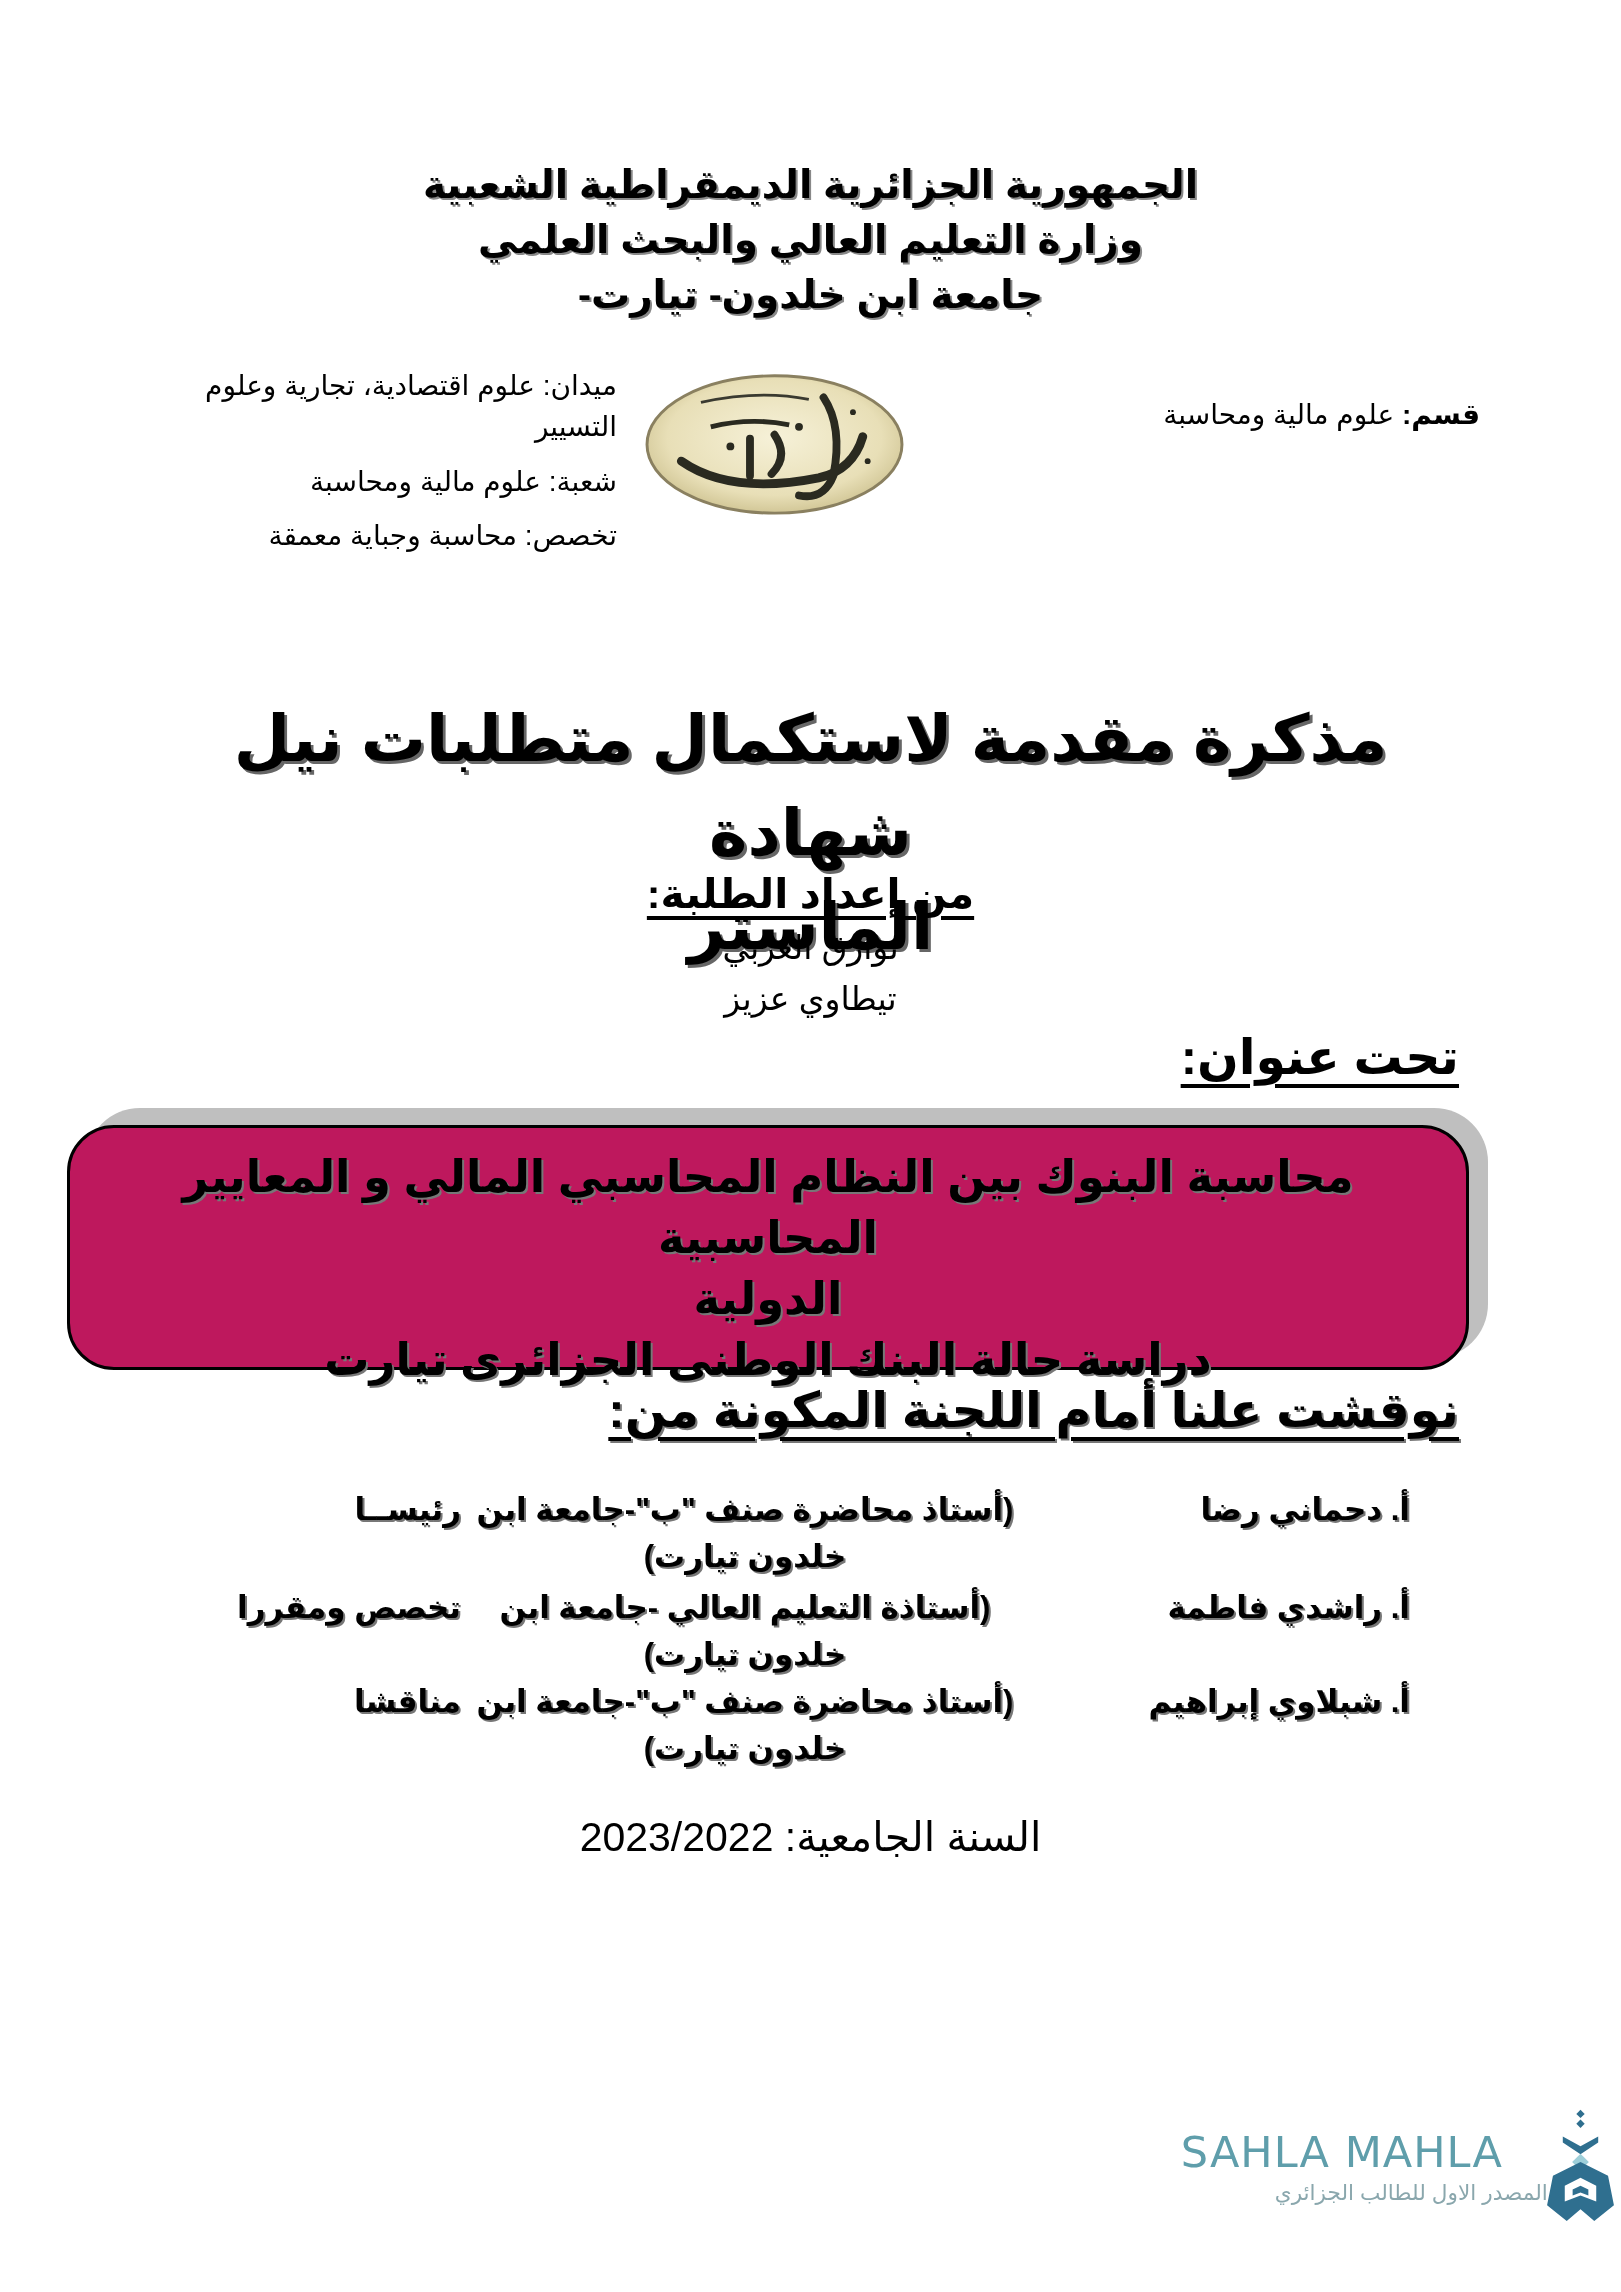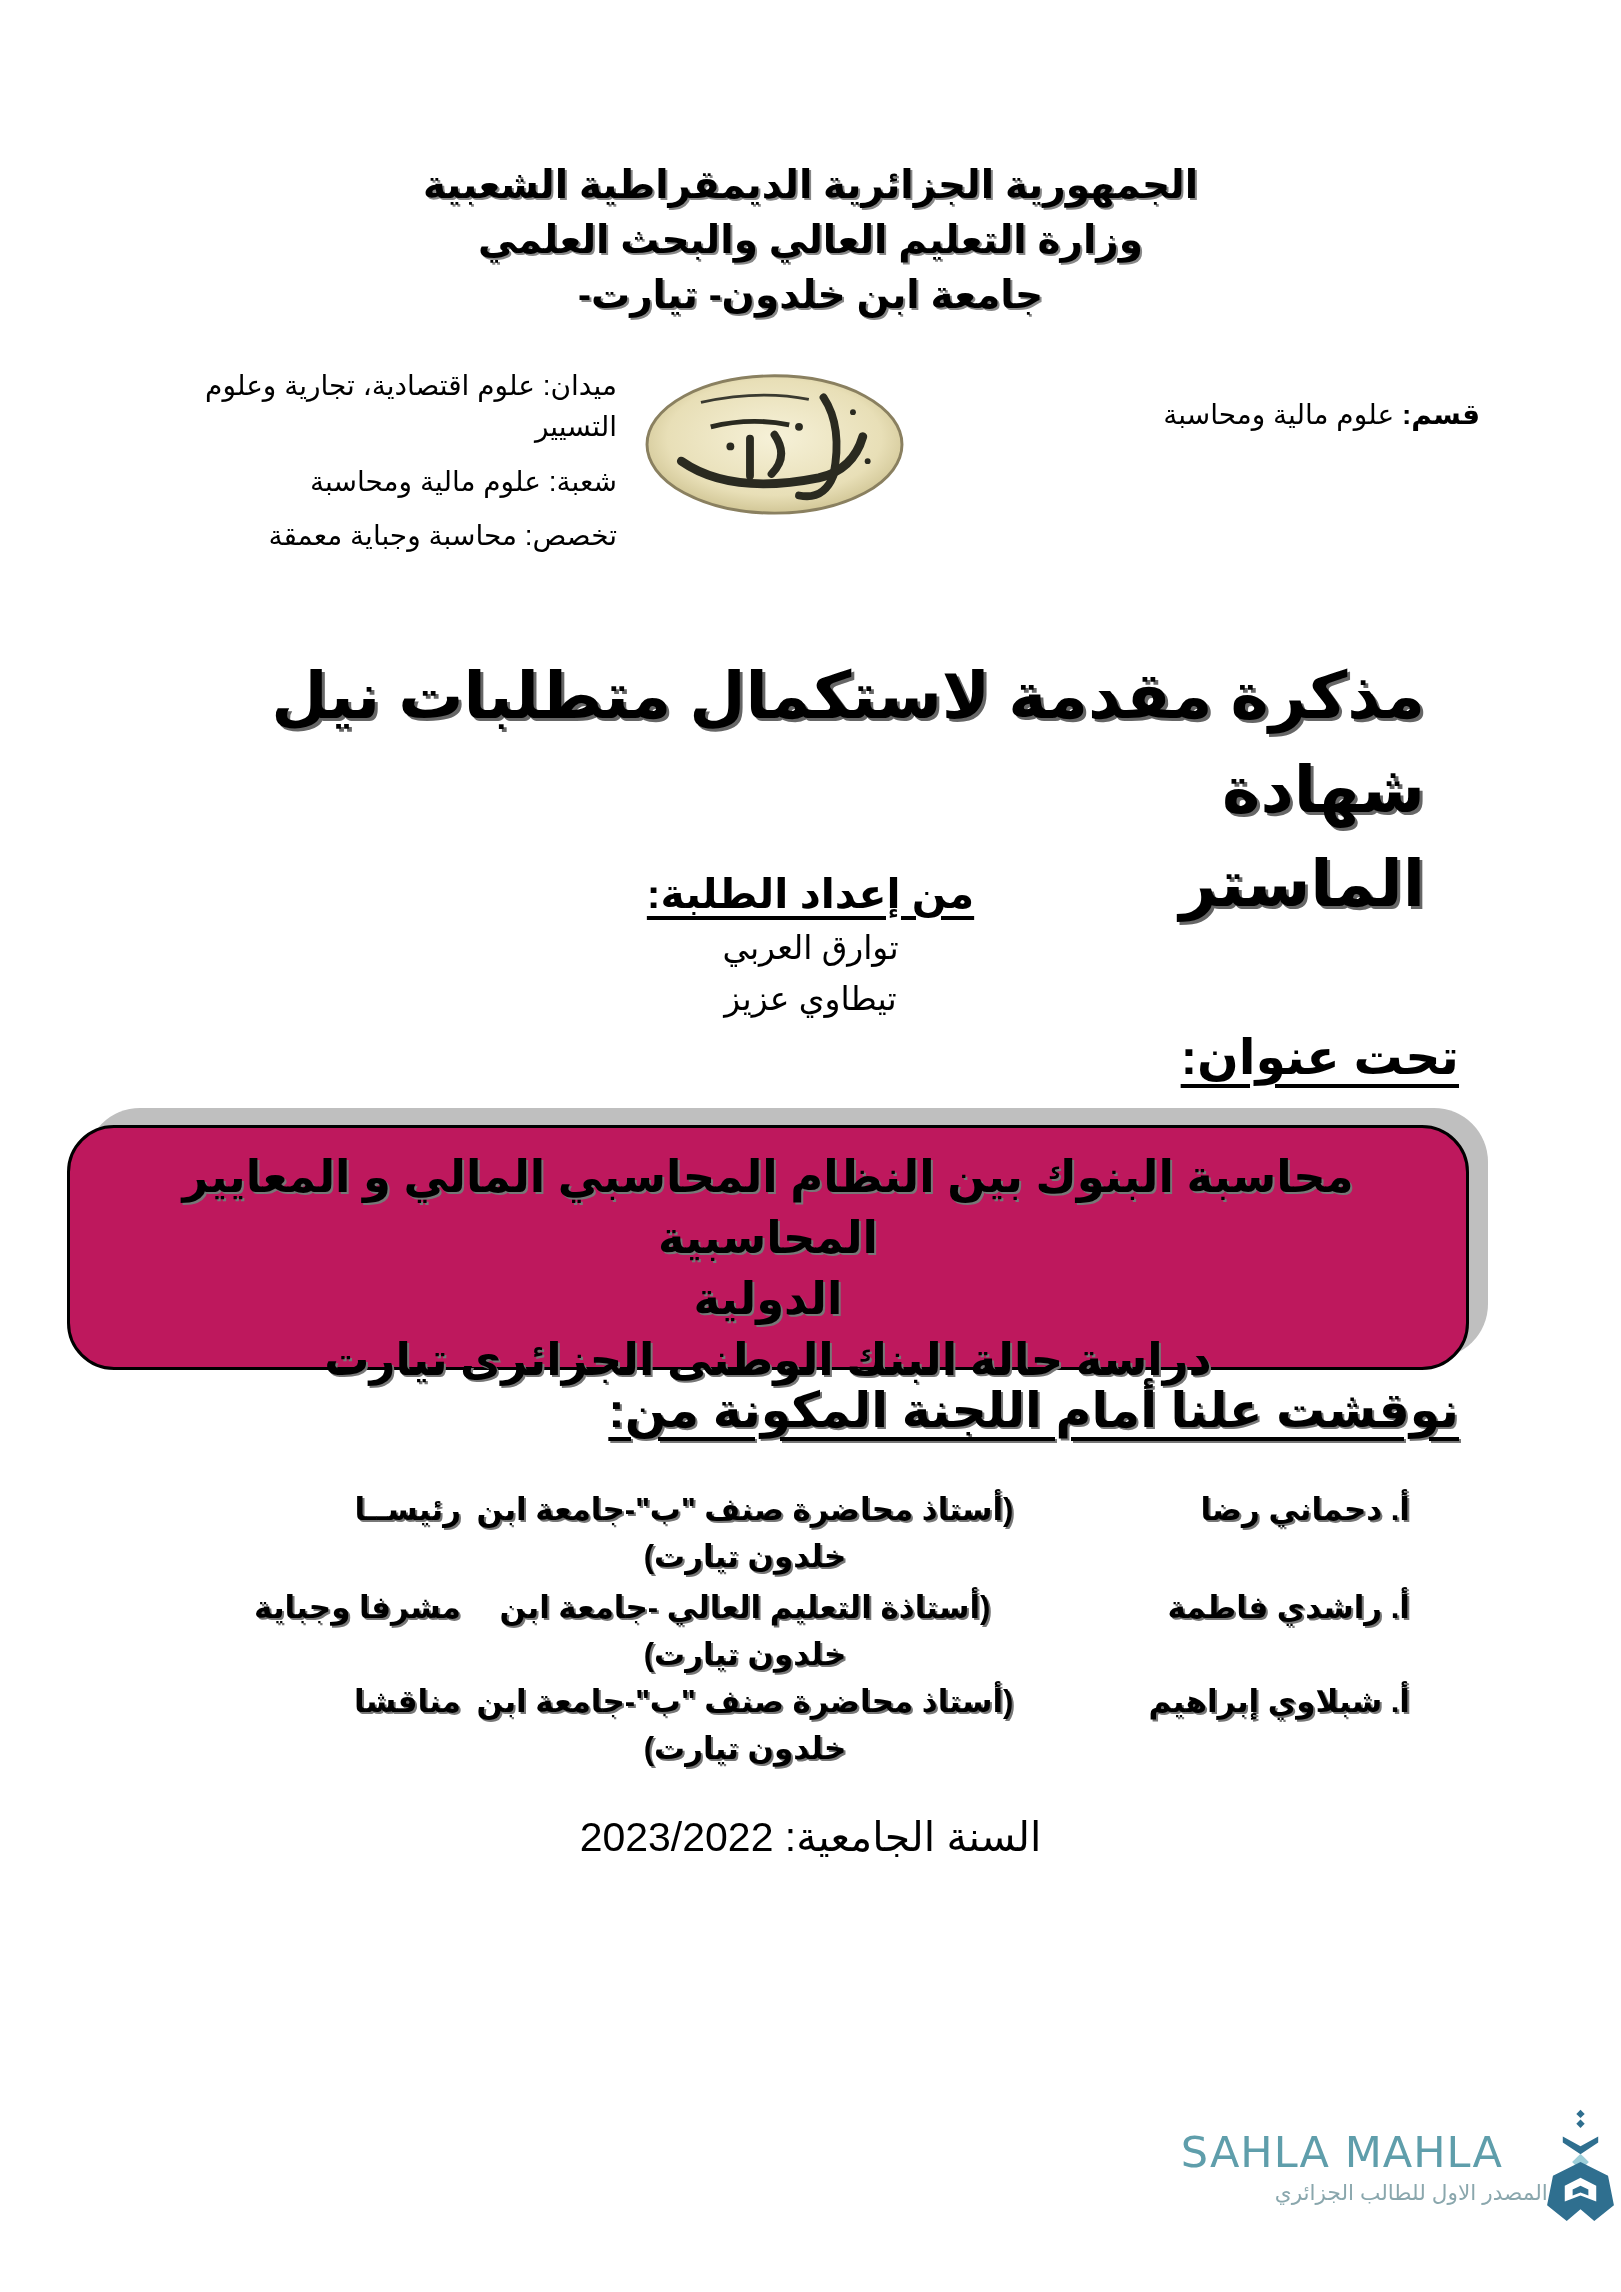--- a/index.html
+++ b/index.html
@@ -20,21 +20,21 @@
     #left-info { left: 127px; top: 365px; width: 490px; text-align: right; }
     #left-info .row { margin-bottom: 13.7px; }
     #right-info { left: 980px; top: 394px; width: 500px; text-align: right; }
     #right-info .row { margin-bottom: 11.8px; }
     .lbl-bold { font-weight: bold; }
 
     
     #logo { left: 642px; top: 368px; width: 265px; height: 152px; }
 
     
-    #thesis-title { left: 196px; top: 649px; width: 1229px; font-size: 65px; line-height: 94px; font-weight: bold; text-shadow: 2.9px 2.9px 0 #666; text-align: right; }
+    #thesis-title { left: 196px; top: 692px; width: 1229px; font-size: 65px; line-height: 94px; font-weight: bold; text-shadow: 2.9px 2.9px 0 #666; }
 
     #prepared { left: 490px; top: 867px; width: 641px; }
     #prepared .label { font-size: 41px; font-weight: bold; text-decoration: underline; text-decoration-thickness: 3.9px; text-underline-offset: 7.8px; line-height: 55px; }
     #prepared .student { font-size: 33px; line-height: 51px; }
 
     #under-title { right: 162px; top: 1029px; font-size: 49px; font-weight: bold; text-decoration: underline; text-decoration-thickness: 3.9px; text-underline-offset: 9.8px; }
 
     
     #frame-shadow { left: 86px; top: 1108px; width: 1402px; height: 250px; background: #bfbfbf; border-radius: 54px; }
     #frame { left: 67px; top: 1125px; width: 1396px; height: 239px; background: #be185d; border: 3.9px solid #000; border-radius: 47px; }
@@ -130,21 +130,21 @@
   <div>(أستاذ محاضرة صنف "ب"-جامعة ابن</div>
   <div>خلدون تيارت)</div>
 </div>
 <div class="abs member m-role rtl" style="top:1486px;">رئيســا</div>
 
 <div class="abs member m-name rtl" style="top:1584px;">أ. راشدي فاطمة</div>
 <div class="abs member m-rank rtl" style="top:1584px;">
   <div>(أستاذة التعليم العالي -جامعة ابن</div>
   <div>خلدون تيارت)</div>
 </div>
-<div class="abs member m-role rtl" style="top:1584px;">مشرفا وجباية</div>
+<div class="abs member m-role rtl" style="top:1584px;">تخصص ومقررا</div>
 
 <div class="abs member m-name rtl" style="top:1678px;">أ. شبلاوي إبراهيم</div>
 <div class="abs member m-rank rtl" style="top:1678px;">
   <div>(أستاذ محاضرة صنف "ب"-جامعة ابن</div>
   <div>خلدون تيارت)</div>
 </div>
 <div class="abs member m-role rtl" style="top:1678px;">مناقشا</div>
 
 <div id="year" class="abs center rtl">
   <span>السنة الجامعية:</span>

